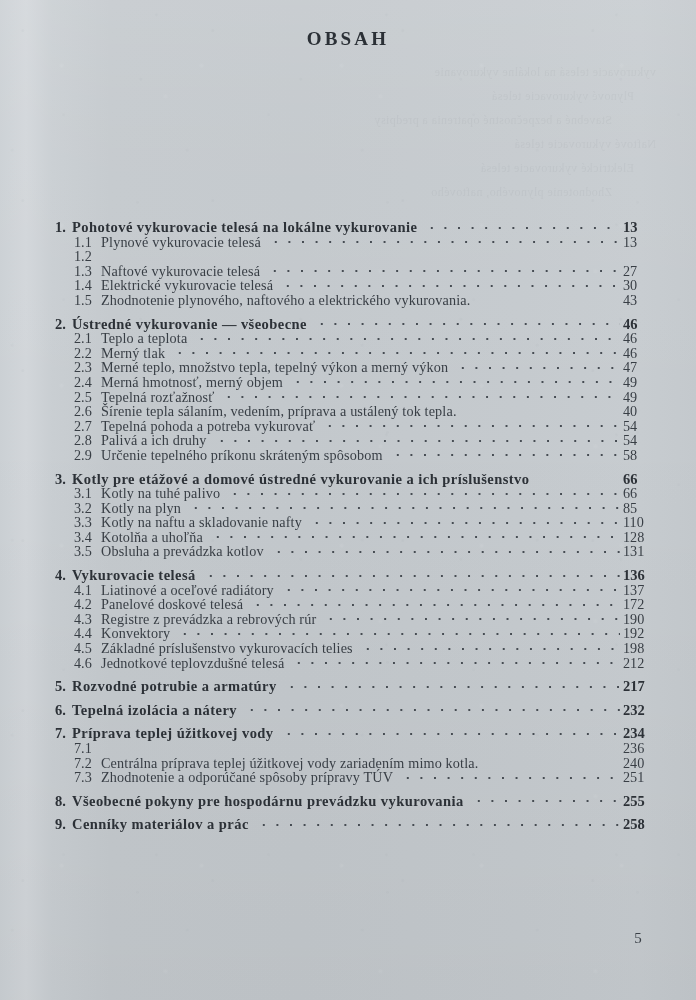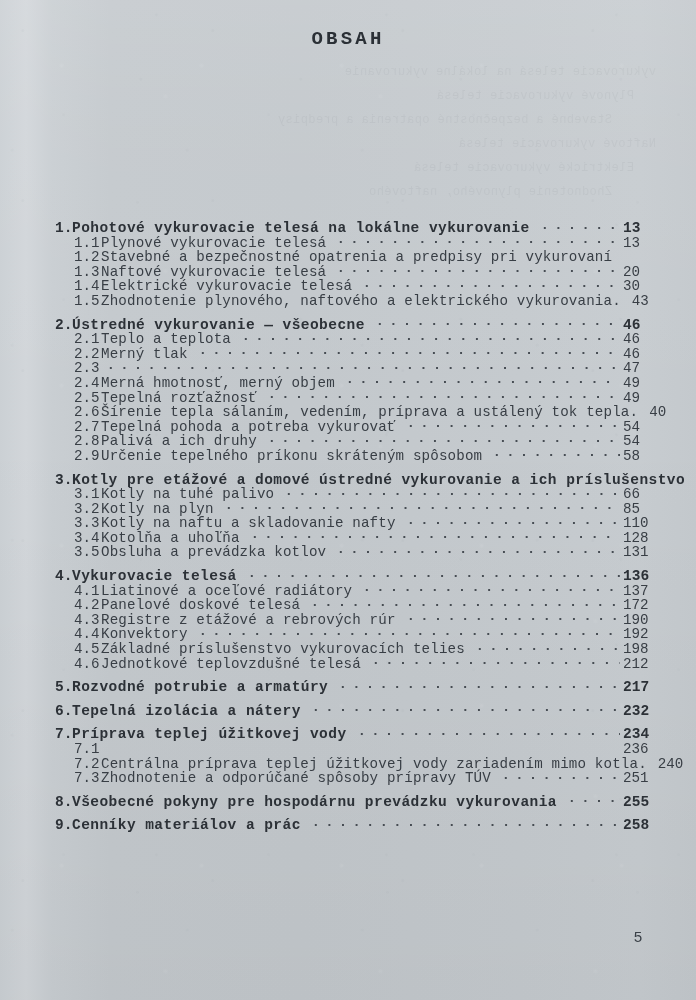--- a/index.html
+++ b/index.html
@@ -6,21 +6,21 @@
     margin: 0;
     padding: 0;
     background: #8c8f93;
   }
   #page {
     position: relative;
     width: 696px;
     height: 1000px;
     overflow: hidden;
     background: #c5cace;
-    font-family: Liberation Mono, monospace;
+    font-family: Liberation Serif, serif;
     color: #33393f;
   }
   
   #paper-base {
     position: absolute;
     inset: 0;
     background:
       linear-gradient(90deg,
         #cbd0d4 0px,
         #d2d6da 26px,
@@ -204,29 +204,28 @@
           <span class="page">13</span>
         </div>
         <div class="toc-entry lvl2">
           <span class="num">1.1</span>
           <span class="label">Plynové vykurovacie telesá</span>
           <span class="leader"></span>
           <span class="page">13</span>
         </div>
         <div class="toc-entry lvl2">
           <span class="num">1.2</span>
-          <span class="label">Stavebné a bezpečnostné opatrenia a predpisy pri vykurovaní</span>
           <span class="leader no-dots" style="background: none; --hide: 1;"></span>
           <span class="page"></span>
         </div>
         <div class="toc-entry lvl2">
           <span class="num">1.3</span>
           <span class="label">Naftové vykurovacie telesá</span>
           <span class="leader"></span>
-          <span class="page">20</span>
+          <span class="page">27</span>
         </div>
         <div class="toc-entry lvl2">
           <span class="num">1.4</span>
           <span class="label">Elektrické vykurovacie telesá</span>
           <span class="leader"></span>
           <span class="page">30</span>
         </div>
         <div class="toc-entry lvl2">
           <span class="num">1.5</span>
           <span class="label">Zhodnotenie plynového, naftového a elektrického vykurovania.</span>
@@ -246,20 +245,21 @@
           <span class="page">46</span>
         </div>
         <div class="toc-entry lvl2">
           <span class="num">2.2</span>
           <span class="label">Merný tlak</span>
           <span class="leader"></span>
           <span class="page">46</span>
         </div>
         <div class="toc-entry lvl2">
           <span class="num">2.3</span>
+          <span class="label">Merné teplo, množstvo tepla, tepelný výkon a merný výkon</span>
           <span class="leader"></span>
           <span class="page">47</span>
         </div>
         <div class="toc-entry lvl2">
           <span class="num">2.4</span>
           <span class="label">Merná hmotnosť, merný objem</span>
           <span class="leader"></span>
           <span class="page">49</span>
         </div>
         <div class="toc-entry lvl2">
@@ -341,21 +341,21 @@
           <span class="page">137</span>
         </div>
         <div class="toc-entry lvl2">
           <span class="num">4.2</span>
           <span class="label">Panelové doskové telesá</span>
           <span class="leader"></span>
           <span class="page">172</span>
         </div>
         <div class="toc-entry lvl2">
           <span class="num">4.3</span>
-          <span class="label">Registre z etážové a rebrových rúr</span>
+          <span class="label">Registre z prevádzka a rebrových rúr</span>
           <span class="leader"></span>
           <span class="page">190</span>
         </div>
         <div class="toc-entry lvl2">
           <span class="num">4.4</span>
           <span class="label">Konvektory</span>
           <span class="leader"></span>
           <span class="page">192</span>
         </div>
         <div class="toc-entry lvl2">

